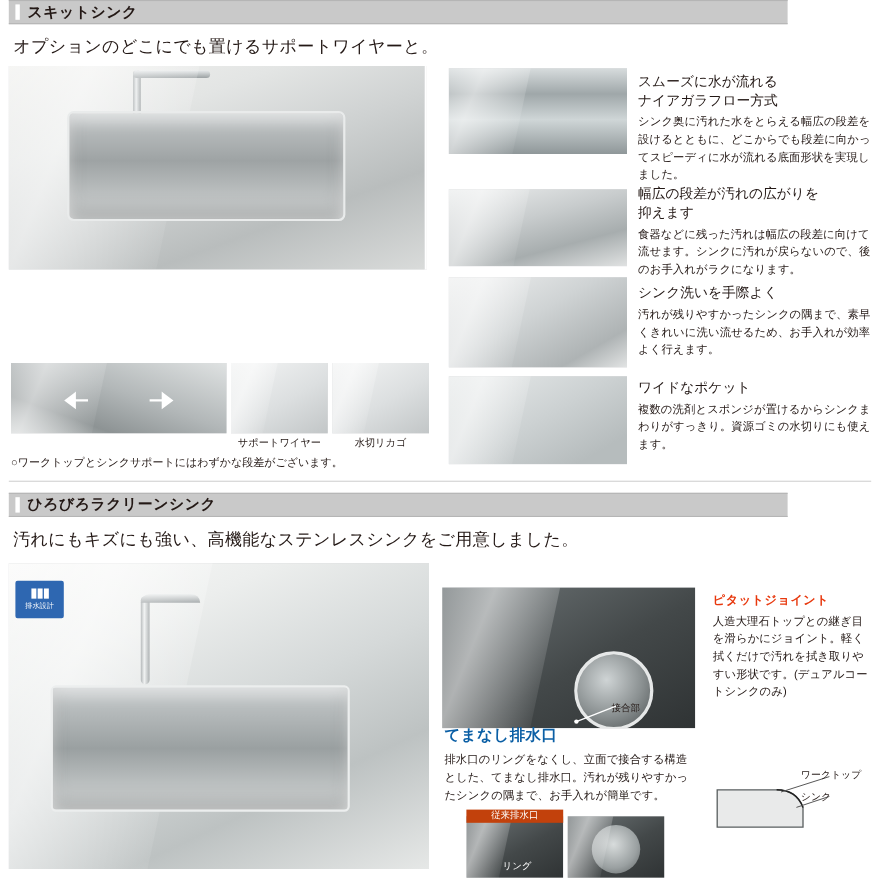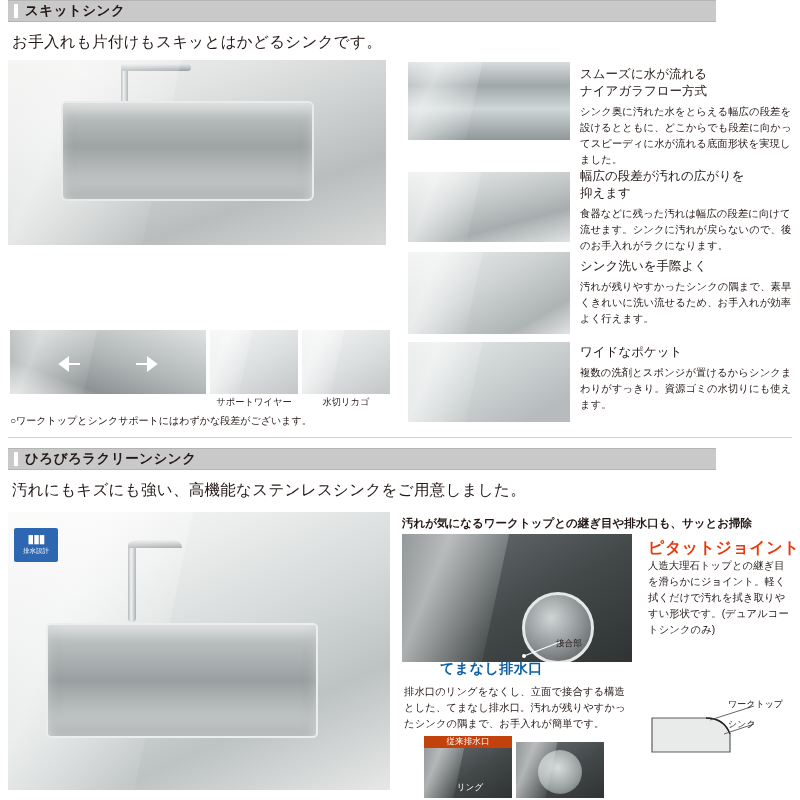--- a/index.html
+++ b/index.html
@@ -79,21 +79,21 @@
   
   .h-sub{font-size:12.5px;font-weight:normal;color:#231815;line-height:1.35;}
   .body-t{font-size:10.3px;color:#231815;line-height:1.55;letter-spacing:0.1px;}
   .cap{font-size:9.3px;color:#231815;text-align:center;}
   .note{font-size:10px;color:#231815;}
 
   .divider{position:absolute;left:8px;width:784px;height:1px;background:#d2d2d2;}
 
   
   .lbl-pitto{
-    position:absolute;font-size:16px;font-weight:bold;color:#e8380d;
+    position:absolute;font-size:11px;font-weight:bold;color:#e8380d;
     letter-spacing:0.5px;
   }
   .lbl-temanashi{
     position:absolute;font-size:14px;font-weight:bold;color:#0b5fa5;letter-spacing:0.5px;
   }
   .tiny-cap{font-size:8.6px;color:#231815;text-align:center;}
   .arrow-lbl{position:absolute;font-size:8.6px;color:#231815;}
 
   .eco-badge{
     position:absolute;left:14px;top:528px;width:44px;height:34px;
@@ -109,21 +109,21 @@
 </head>
 <body>
 
 <div class="page">
 
   <div class="sec-bar" style="top:0px;">
     <div class="tick"></div>
     <div class="sec-title">スキットシンク</div>
   </div>
 
-  <div class="sec-lead" style="top:32px;">お手入れも片付けもスキッとはかどるシンクです。</div>
+  <div class="sec-lead" style="top:32px;">オプションのどこにでも置けるサポートワイヤーと。</div>
 
   <div class="photo kitchen-a" style="left:8px;top:60px;width:378px;height:185px;border-right:2px solid #fff;">
     <div class="grad"></div>
     <div class="faucet"></div>
     <div class="shine"></div>
   </div>
 
   <div class="photo ph-water" style="left:408px;top:62px;width:162px;height:78px;">
       <div class="grad"></div>
       <div class="shine"></div>
@@ -206,40 +206,39 @@
     <div style="position:absolute;left:120px;top:30px;width:8px;height:80px;background:linear-gradient(90deg,#8e9496,#e9ecec 40%,#878d8f);border-radius:4px;"></div>
     <div style="position:absolute;left:120px;top:28px;width:54px;height:8px;background:linear-gradient(180deg,#e9ecec,#8e9496);border-top-left-radius:8px;border-top-right-radius:8px;"></div>
     <div class="shine"></div>
   </div>
 
   <div class="eco-badge">
     <div class="glyph">▮▮▮</div>
     <div class="txt">排水設計</div>
   </div>
 
-  <div style="position:absolute;left:402px;top:516px;width:390px;font-size:11.5px;font-weight:bold;">汚れが気になるワークトップとの継ぎ目や排水口も、サッとお掃除</div>
 
   <div class="photo ph-dark" style="left:402px;top:534px;width:230px;height:128px;">
     <div class="grad"></div>
     <div style="position:absolute;left:120px;top:58px;width:66px;height:66px;border-radius:50%;
                 background:radial-gradient(circle at 40% 35%,#cfd4d5,#8b9192 55%,#4d5253);
                 border:3px solid #e6e8e8;"></div>
     <div class="shine"></div>
   </div>
 
   <div class="arrow-lbl" style="left:556px;top:638px;">接合部</div>
   <svg style="position:absolute;left:520px;top:622px;width:70px;height:40px;">
     <path d="M4 34 L40 20" stroke="#fff" stroke-width="1.2" fill="none"></path>
     <circle cx="4" cy="34" r="2" fill="#fff"></circle>
   </svg>
 
   <div class="lbl-pitto" style="left:648px;top:538px;">ピタットジョイント</div>
   <div class="body-t" style="position:absolute;left:648px;top:558px;width:146px;">人造大理石トップとの継ぎ目を滑らかにジョイント。軽く拭くだけで汚れを拭き取りやすい形状です。(デュアルコートシンクのみ)</div>
 
-  <div class="lbl-temanashi" style="left:404px;top:660px;margin-left:36px;">てまなし排水口</div>
+  <div class="lbl-temanashi" style="left:404px;top:660px;">てまなし排水口</div>
   <div class="body-t" style="position:absolute;left:404px;top:684px;width:228px;">排水口のリングをなくし、立面で接合する構造とした、てまなし排水口。汚れが残りやすかったシンクの隅まで、お手入れが簡単です。</div>
 
   <div class="photo ph-dark" style="left:424px;top:742px;width:88px;height:56px;">
       <div class="grad"></div>
       <div class="shine"></div>
     </div>
   <div class="photo ph-dark" style="left:516px;top:742px;width:88px;height:56px;">
     <div class="grad"></div>
     <div style="position:absolute;left:22px;top:8px;width:44px;height:44px;border-radius:50%;
                 background:radial-gradient(circle at 45% 40%,#d8dcdc,#9aa0a1 60%,#5a5f60);"></div>

